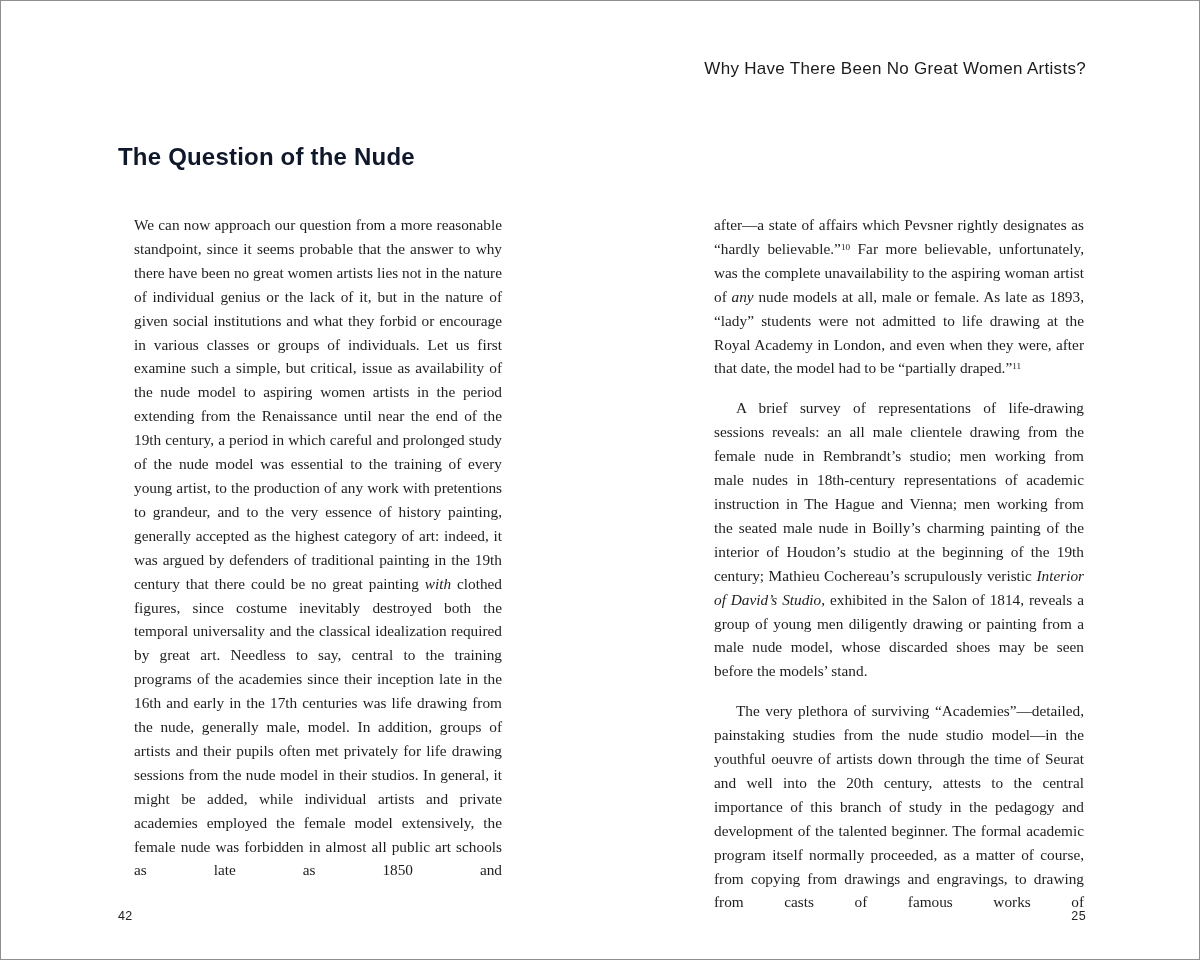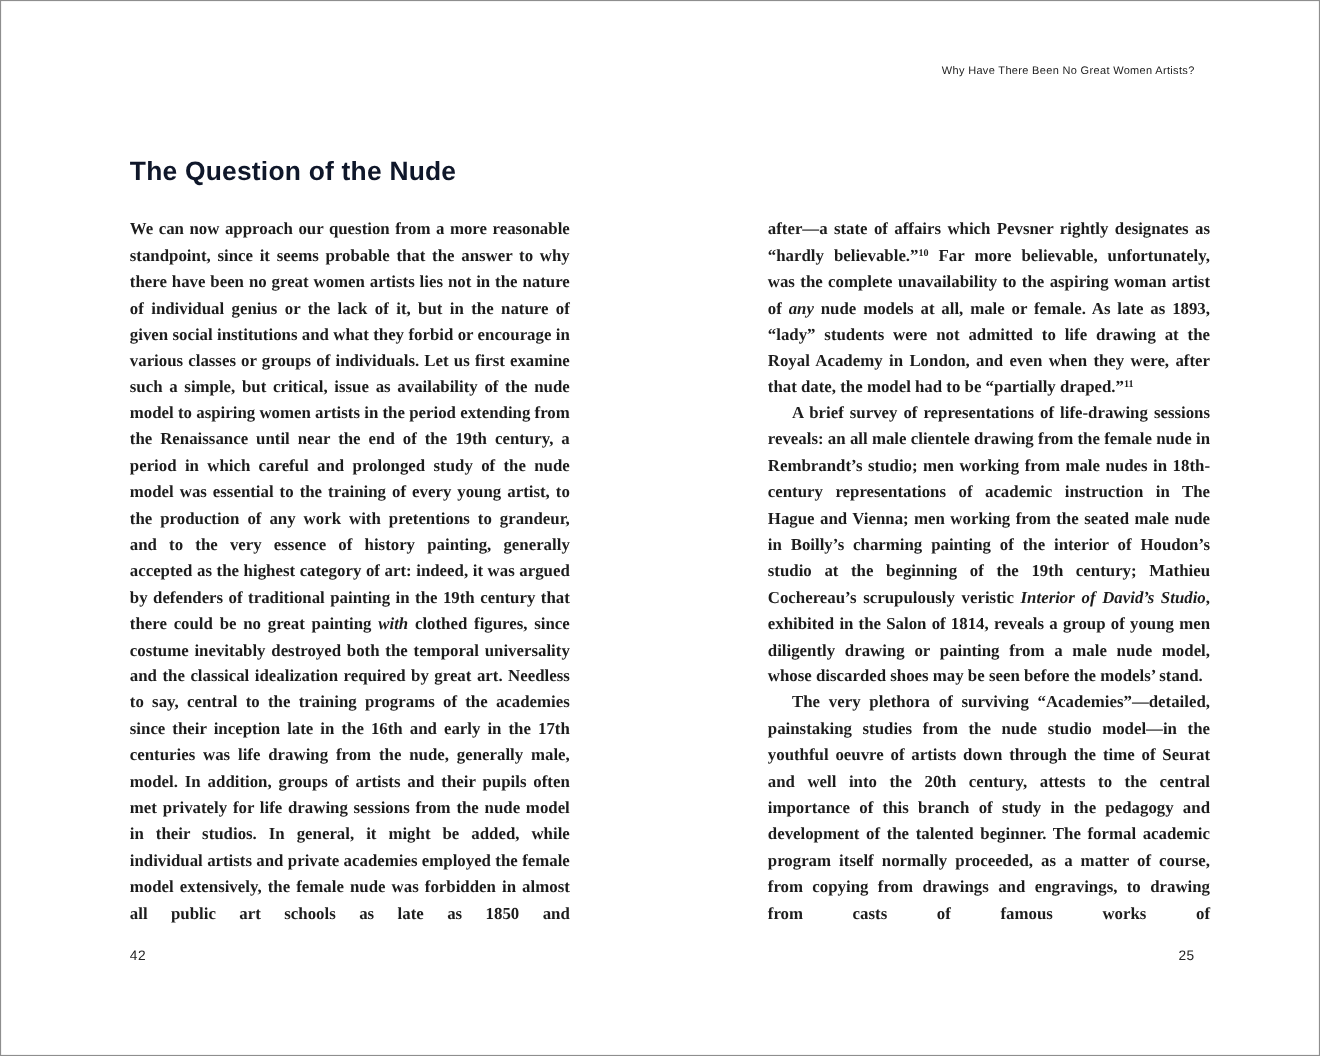--- a/index.html
+++ b/index.html
@@ -12,21 +12,21 @@
   }
   .spread-frame {
     position: absolute; inset: 0;
     border: 1px solid #8e8e8e;
     box-sizing: border-box;
   }
   .running-header {
     position: absolute;
     top: 59px; right: 114px;
     font-family: "Liberation Sans", sans-serif;
-    font-size: 10px; font-weight: 400;
+    font-size: 17px; font-weight: 400;
     letter-spacing: 0.3px;
     color: #1b1b1b;
     text-align: right;
   }
   .section-heading {
     position: absolute;
     left: 118px; top: 127px;
     font-family: "Liberation Sans", sans-serif;
     font-size: 24px; font-weight: 700;
     letter-spacing: 0.2px;
@@ -35,34 +35,34 @@
   .text-column {
     position: absolute;
     top: 197px;
     font-size: 15.3px;
     line-height: 23.9px;
     color: #1d1d1d;
     text-align: justify;
   }
   .col-left  { left: 118px; width: 400px; }
   .col-right { left: 698px; width: 402px; }
-  .text-column p { margin: 0; padding: 0; font-weight: bold; }
+  .text-column p { margin: 16px; padding: 0; }
   .text-column p.indent { text-indent: 22px; }
   .text-column p.continues { text-align-last: justify; }
   .text-column em { font-style: italic; }
   .text-column sup {
     font-size: 0.6em;
     line-height: 0;
     vertical-align: baseline;
     position: relative;
     top: -0.45em;
   }
   .page-number {
     position: absolute;
-    top: 862px;
+    top: 909px;
     font-family: "Liberation Sans", sans-serif;
     font-size: 12.5px;
     letter-spacing: 0.4px;
     color: #222222;
   }
   .page-number-left  { left: 118px; }
   .page-number-right { right: 114px; text-align: right; }
 </style>
 </head>
 <body>

